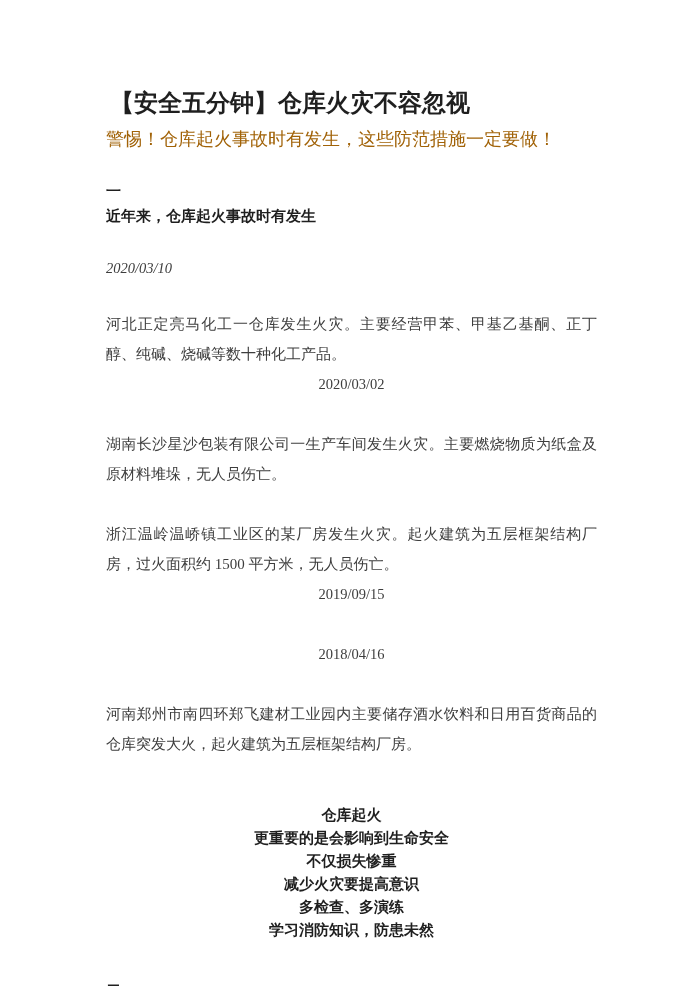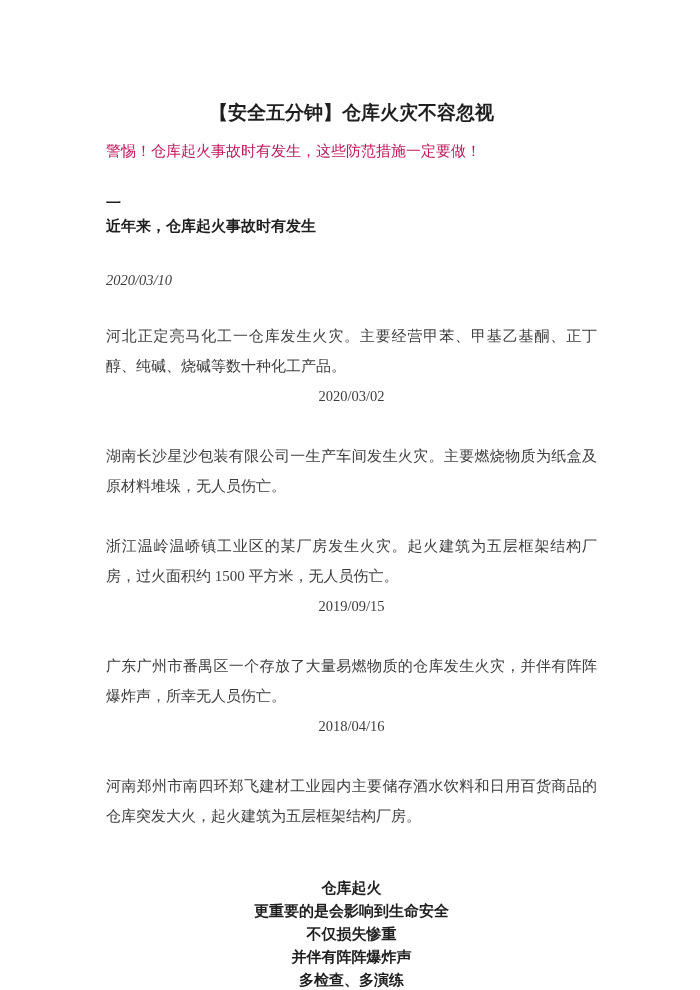--- a/index.html
+++ b/index.html
@@ -16,45 +16,44 @@
   }
   .page {
     box-sizing: border-box;
     width: 700px;
     height: 990px;
     padding: 86px 103px 0 106px;
     background: #ffffff;
   }
   .title {
     font-family: "Liberation Sans", "DejaVu Sans", sans-serif;
-    font-size: 19px;
+    font-size: 24px;
     font-weight: bold;
     color: #1f1f1f;
-    margin: 14px;
+    margin: 4px;
     line-height: 26px;
-    text-align: center;
   }
   .subtitle {
-    font-size: 15px;
+    font-size: 18px;
     line-height: 22px;
     margin: 12px 0 0 0;
-    color: #be185d;
+    color: #a16207;
   }
   .section-head {
     margin-top: 30px;
   }
   .sec-num {
     font-family: "Liberation Sans", "DejaVu Sans", sans-serif;
     font-size: 15px;
     font-weight: bold;
     color: #1f1f1f;
     line-height: 22px;
   }
   .sec-title {
-    font-family: Liberation Mono, monospace;
+    font-family: Liberation Sans, sans-serif;
     font-size: 15px;
     font-weight: bold;
     color: #1f1f1f;
     line-height: 22px;
     margin-top: 3px;
   }
   .lead-date {
     font-size: 14.5px;
     line-height: 22px;
     margin: 30px 0 0 0;
@@ -68,21 +67,21 @@
     color: #3d3d3d;
   }
   .incident-date {
     display: block;
     font-size: 14.5px;
     text-align: center;
   }
   .slogan {
     margin-top: 46px;
     text-align: center;
-    font-family: Liberation Serif, serif;
+    font-family: Liberation Mono, monospace;
     font-size: 15px;
     font-weight: bold;
     color: #1f1f1f;
     line-height: 23px;
   }
   .section2-num {
     font-family: "Liberation Sans", "DejaVu Sans", sans-serif;
     font-size: 15px;
     font-weight: bold;
     color: #1f1f1f;
@@ -114,32 +113,31 @@
   <p class="incident">
     <span>湖南长沙星沙包装有限公司一生产车间发生火灾。主要燃烧物质为纸盒及原材料堆垛，无人员伤亡。</span>
   </p>
 
   <p class="incident">
     <span>浙江温岭温峤镇工业区的某厂房发生火灾。起火建筑为五层框架结构厂房，过火面积约 1500 平方米，无人员伤亡。</span>
     <span class="incident-date">2019/09/15</span>
   </p>
 
   <p class="incident">
-    <span>广东广州市番禺区一个存放了大量易燃物质的仓库发生火灾，并伴有阵阵爆炸声，所幸无人员伤亡。</span>
     <span class="incident-date">2018/04/16</span>
   </p>
 
   <p class="incident">
     <span>河南郑州市南四环郑飞建材工业园内主要储存酒水饮料和日用百货商品的仓库突发大火，起火建筑为五层框架结构厂房。</span>
   </p>
 
   <div class="slogan">
     <div>仓库起火</div>
     <div>更重要的是会影响到生命安全</div>
     <div>不仅损失惨重</div>
-    <div>并伴有阵阵爆炸声</div>
+    <div>减少火灾要提高意识</div>
     <div>多检查、多演练</div>
     <div>学习消防知识，防患未然</div>
   </div>
 
   <div class="section2-num">二</div>
 
 </div>
 
 </body></html>

